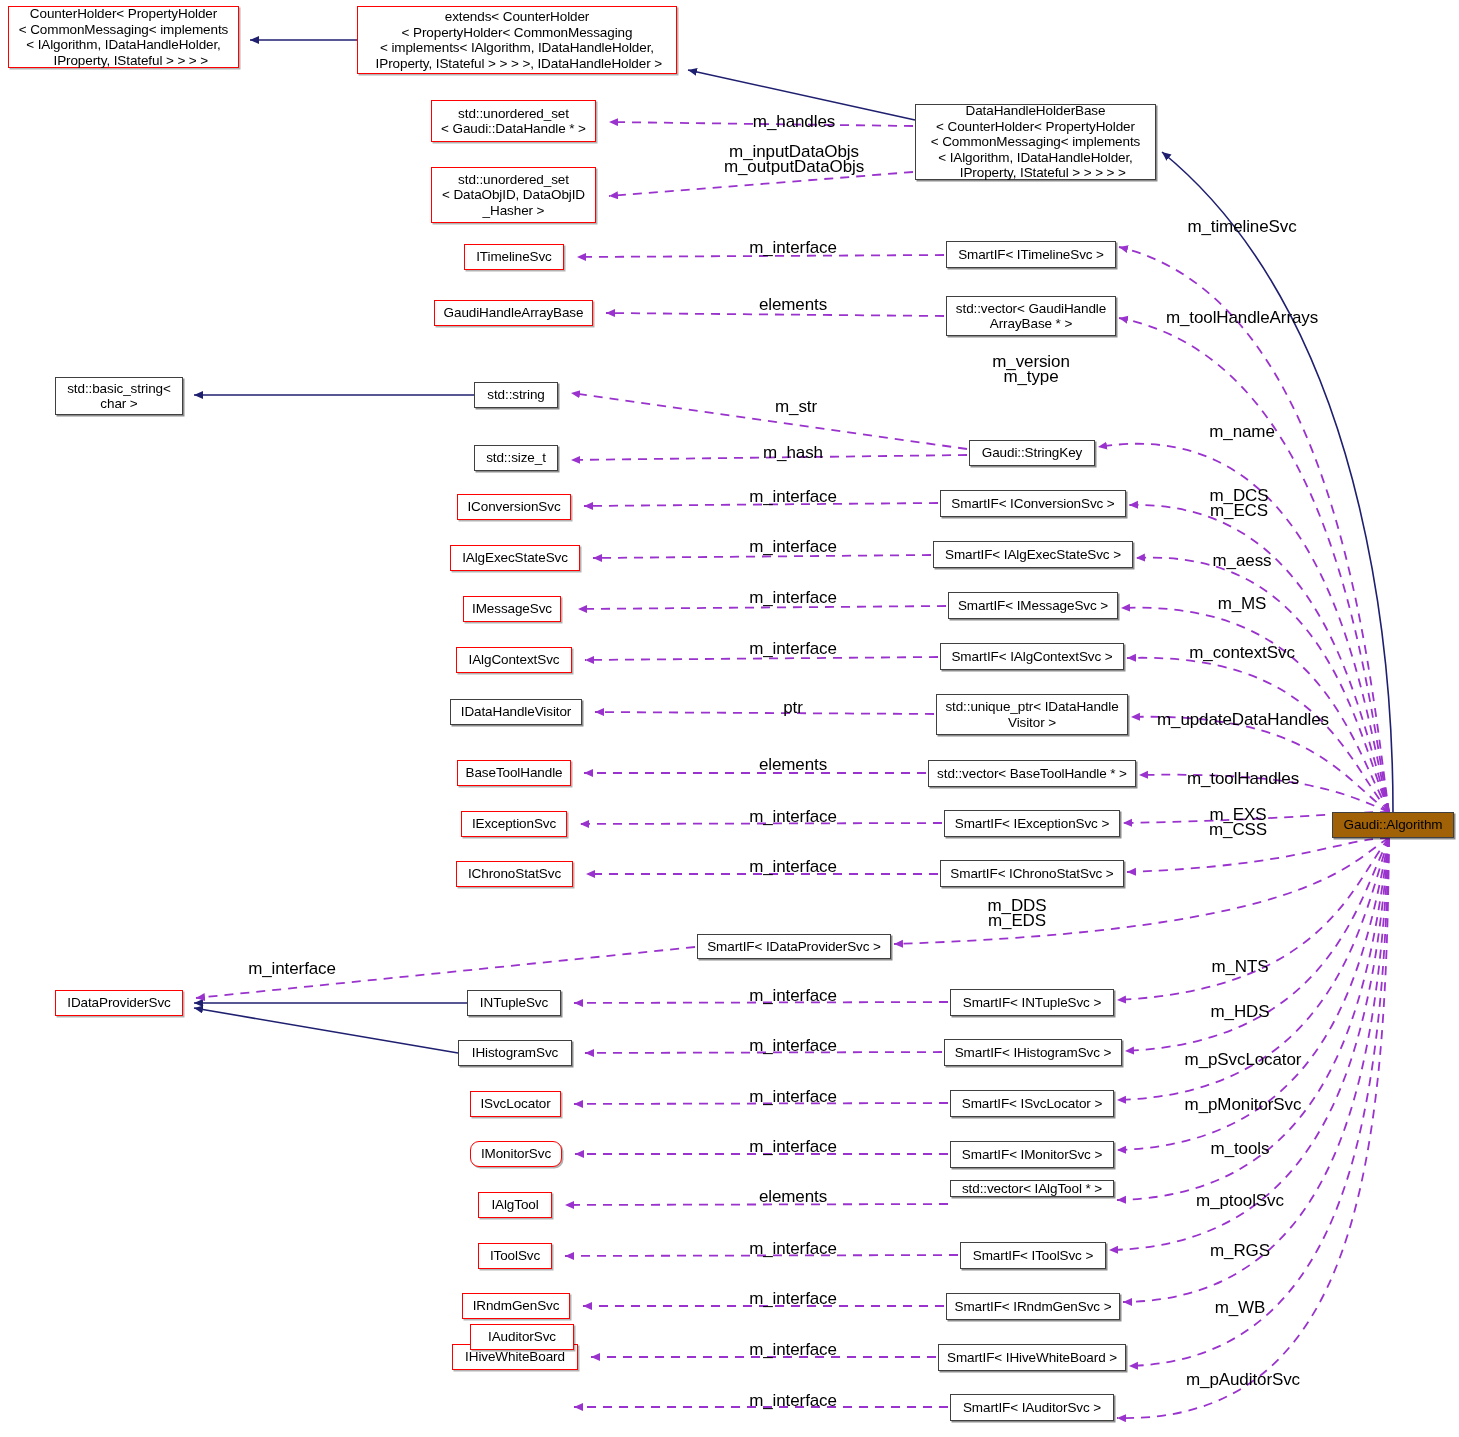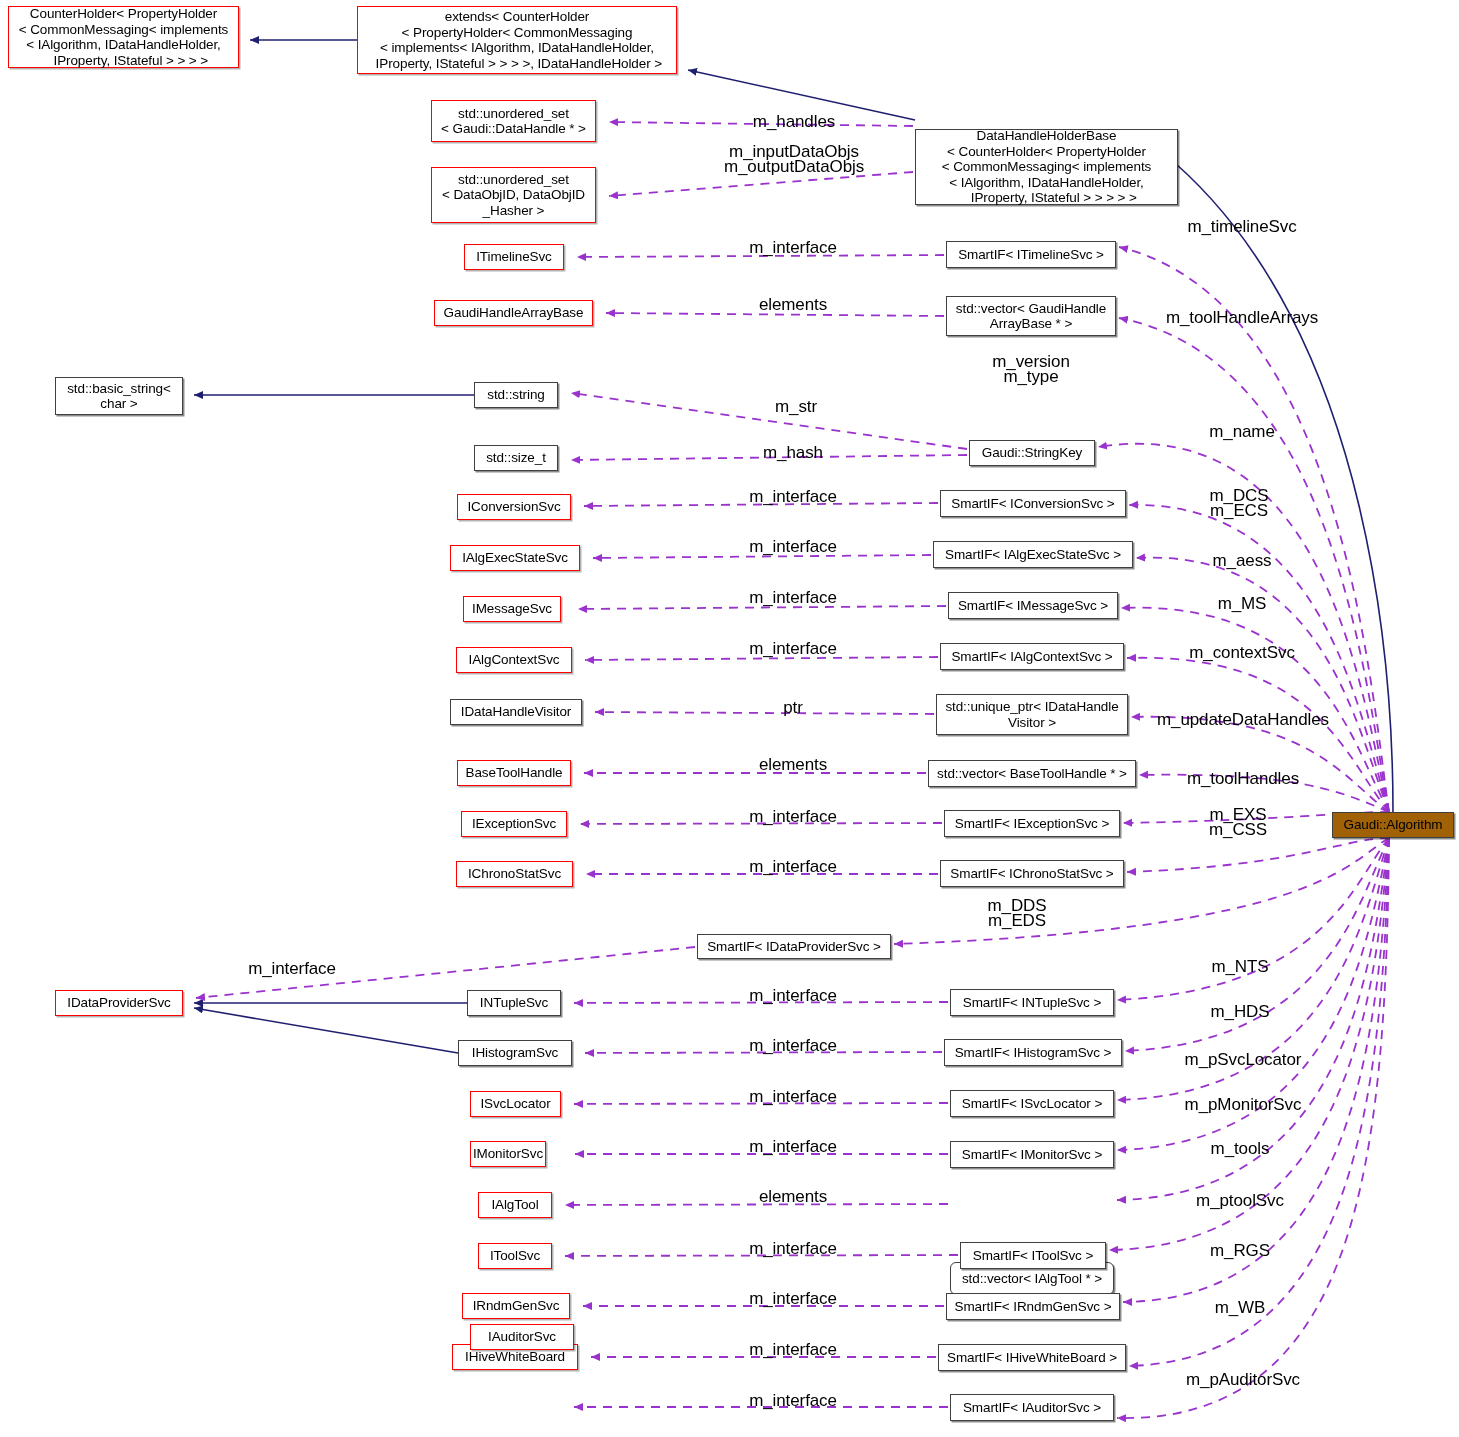--- a/index.html
+++ b/index.html
@@ -143,21 +143,21 @@
     IProperty, IStateful &gt; &gt; &gt; &gt;</div>
   <div class="node red" style="left: 357px; top: 6px; width: 320px; height: 68px;">extends&lt; CounterHolder
 &lt; PropertyHolder&lt; CommonMessaging
 &lt; implements&lt; IAlgorithm, IDataHandleHolder,
  IProperty, IStateful &gt; &gt; &gt; &gt;, IDataHandleHolder &gt;</div>
   <div class="node red" style="left: 431px; top: 100px; width: 165px; height: 42px;">std::unordered_set
 &lt; Gaudi::DataHandle * &gt;</div>
   <div class="node red" style="left: 431px; top: 167px; width: 165px; height: 56px;">std::unordered_set
 &lt; DataObjID, DataObjID
 _Hasher &gt;</div>
-  <div class="node dark" style="left: 915px; top: 104px; width: 263px; height: 76px; margin-top: 25px;">DataHandleHolderBase
+  <div class="node dark" style="left: 915px; top: 104px; width: 241px; height: 76px;">DataHandleHolderBase
 &lt; CounterHolder&lt; PropertyHolder
 &lt; CommonMessaging&lt; implements
 &lt; IAlgorithm, IDataHandleHolder,
     IProperty, IStateful &gt; &gt; &gt; &gt; &gt;</div>
   <div class="node red" style="left: 464px; top: 244px; width: 100px; height: 26px;">ITimelineSvc</div>
   <div class="node dark" style="left: 946px; top: 241px; width: 170px; height: 27px;">SmartIF&lt; ITimelineSvc &gt;</div>
   <div class="node red" style="left: 434px; top: 300px; width: 159px; height: 26px;">GaudiHandleArrayBase</div>
   <div class="node dark" style="left: 946px; top: 296px; width: 170px; height: 40px;">std::vector&lt; GaudiHandle
 ArrayBase * &gt;</div>
   <div class="node dark" style="left: 55px; top: 377px; width: 128px; height: 38px;">std::basic_string&lt;
@@ -183,24 +183,24 @@
   <div class="node red" style="left: 456px; top: 861px; width: 117px; height: 26px;">IChronoStatSvc</div>
   <div class="node dark" style="left: 940px; top: 860px; width: 184px; height: 27px;">SmartIF&lt; IChronoStatSvc &gt;</div>
   <div class="node dark" style="left: 697px; top: 934px; width: 194px; height: 25px;">SmartIF&lt; IDataProviderSvc &gt;</div>
   <div class="node red" style="left: 55px; top: 990px; width: 128px; height: 26px;">IDataProviderSvc</div>
   <div class="node dark" style="left: 467px; top: 990px; width: 94px; height: 26px;">INTupleSvc</div>
   <div class="node dark" style="left: 950px; top: 989px; width: 164px; height: 27px;">SmartIF&lt; INTupleSvc &gt;</div>
   <div class="node dark" style="left: 458px; top: 1040px; width: 114px; height: 26px;">IHistogramSvc</div>
   <div class="node dark" style="left: 944px; top: 1039px; width: 178px; height: 27px;">SmartIF&lt; IHistogramSvc &gt;</div>
   <div class="node red" style="left: 470px; top: 1091px; width: 91px; height: 26px;">ISvcLocator</div>
   <div class="node dark" style="left: 950px; top: 1090px; width: 164px; height: 27px;">SmartIF&lt; ISvcLocator &gt;</div>
-  <div class="node red" style="left: 470px; top: 1141px; width: 76px; height: 26px;">IMonitorSvc</div>
+  <div class="node red" style="left: 470px; top: 1141px; width: 92px; height: 26px; border-radius: 9px;">IMonitorSvc</div>
   <div class="node dark" style="left: 950px; top: 1141px; width: 164px; height: 27px;">SmartIF&lt; IMonitorSvc &gt;</div>
   <div class="node red" style="left: 478px; top: 1192px; width: 74px; height: 26px;">IAlgTool</div>
-  <div class="node dark" style="left: 950px; top: 1262px; width: 164px; height: 33px; border-radius: 6px;">std::vector&lt; IAlgTool * &gt;</div>
+  <div class="node dark" style="left: 950px; top: 1180px; width: 164px; height: 17px;">std::vector&lt; IAlgTool * &gt;</div>
   <div class="node red" style="left: 478px; top: 1243px; width: 74px; height: 26px;">IToolSvc</div>
   <div class="node dark" style="left: 960px; top: 1242px; width: 146px; height: 27px;">SmartIF&lt; IToolSvc &gt;</div>
   <div class="node red" style="left: 462px; top: 1293px; width: 108px; height: 26px;">IRndmGenSvc</div>
   <div class="node dark" style="left: 946px; top: 1293px; width: 174px; height: 27px;">SmartIF&lt; IRndmGenSvc &gt;</div>
   <div class="node red" style="left: 452px; top: 1344px; width: 126px; height: 26px;">IHiveWhiteBoard</div>
   <div class="node dark" style="left: 938px; top: 1344px; width: 188px; height: 27px;">SmartIF&lt; IHiveWhiteBoard &gt;</div>
   <div class="node red" style="left: 470px; top: 1324px; width: 104px; height: 26px;">IAuditorSvc</div>
   <div class="node dark" style="left: 950px; top: 1394px; width: 164px; height: 27px;">SmartIF&lt; IAuditorSvc &gt;</div>
   <div class="node focus" style="left: 1332px; top: 812px; width: 122px; height: 26px;">Gaudi::Algorithm</div>
 

